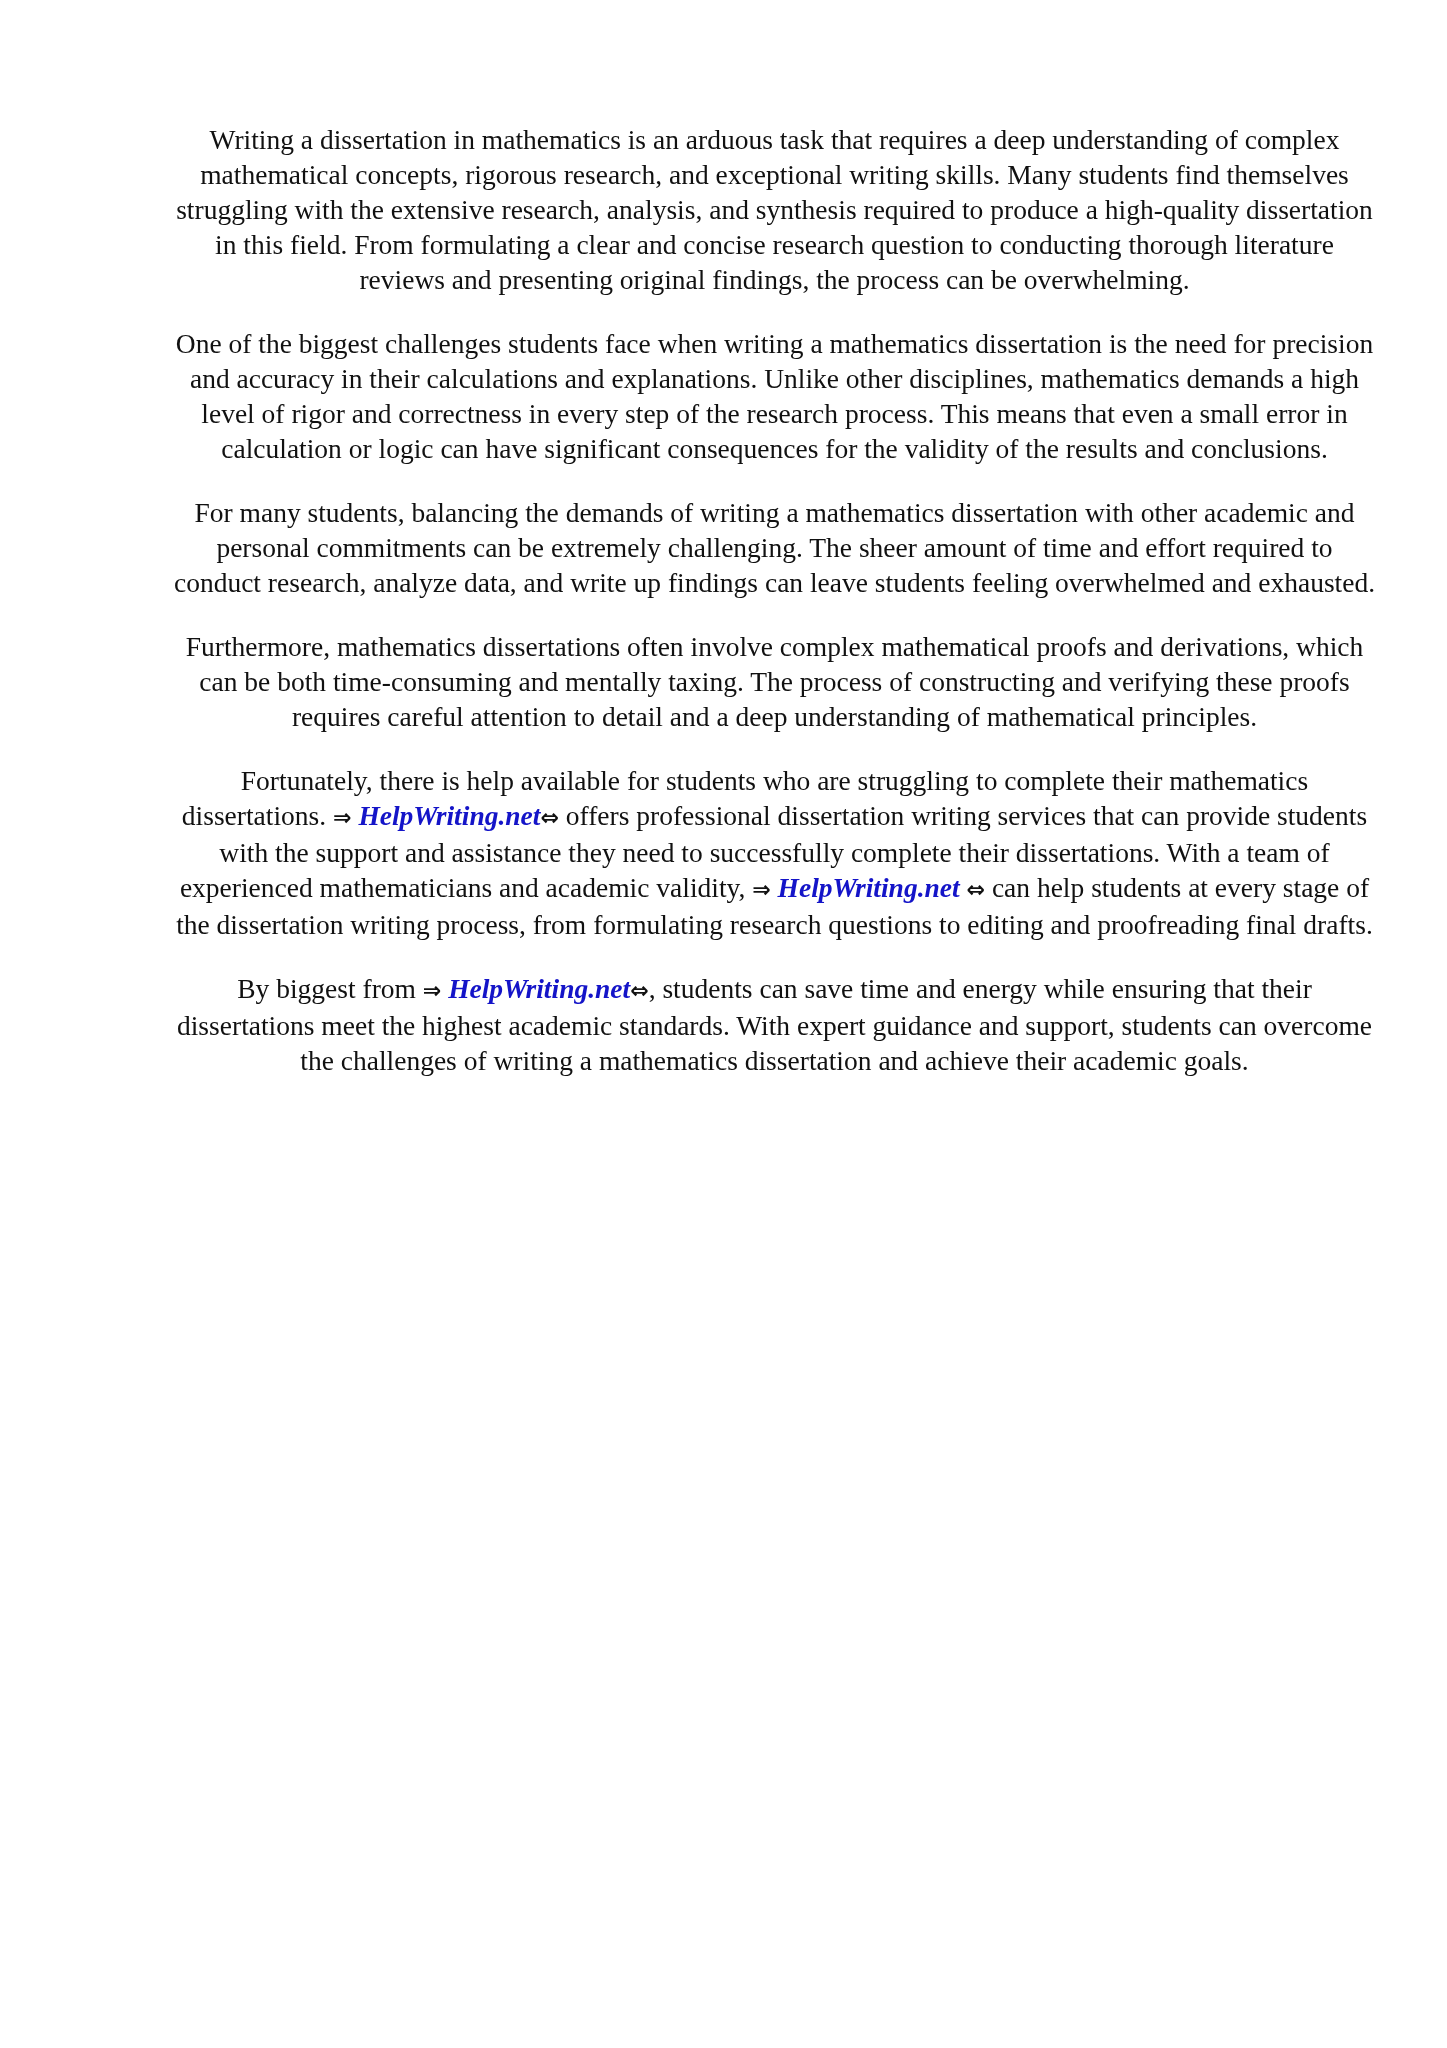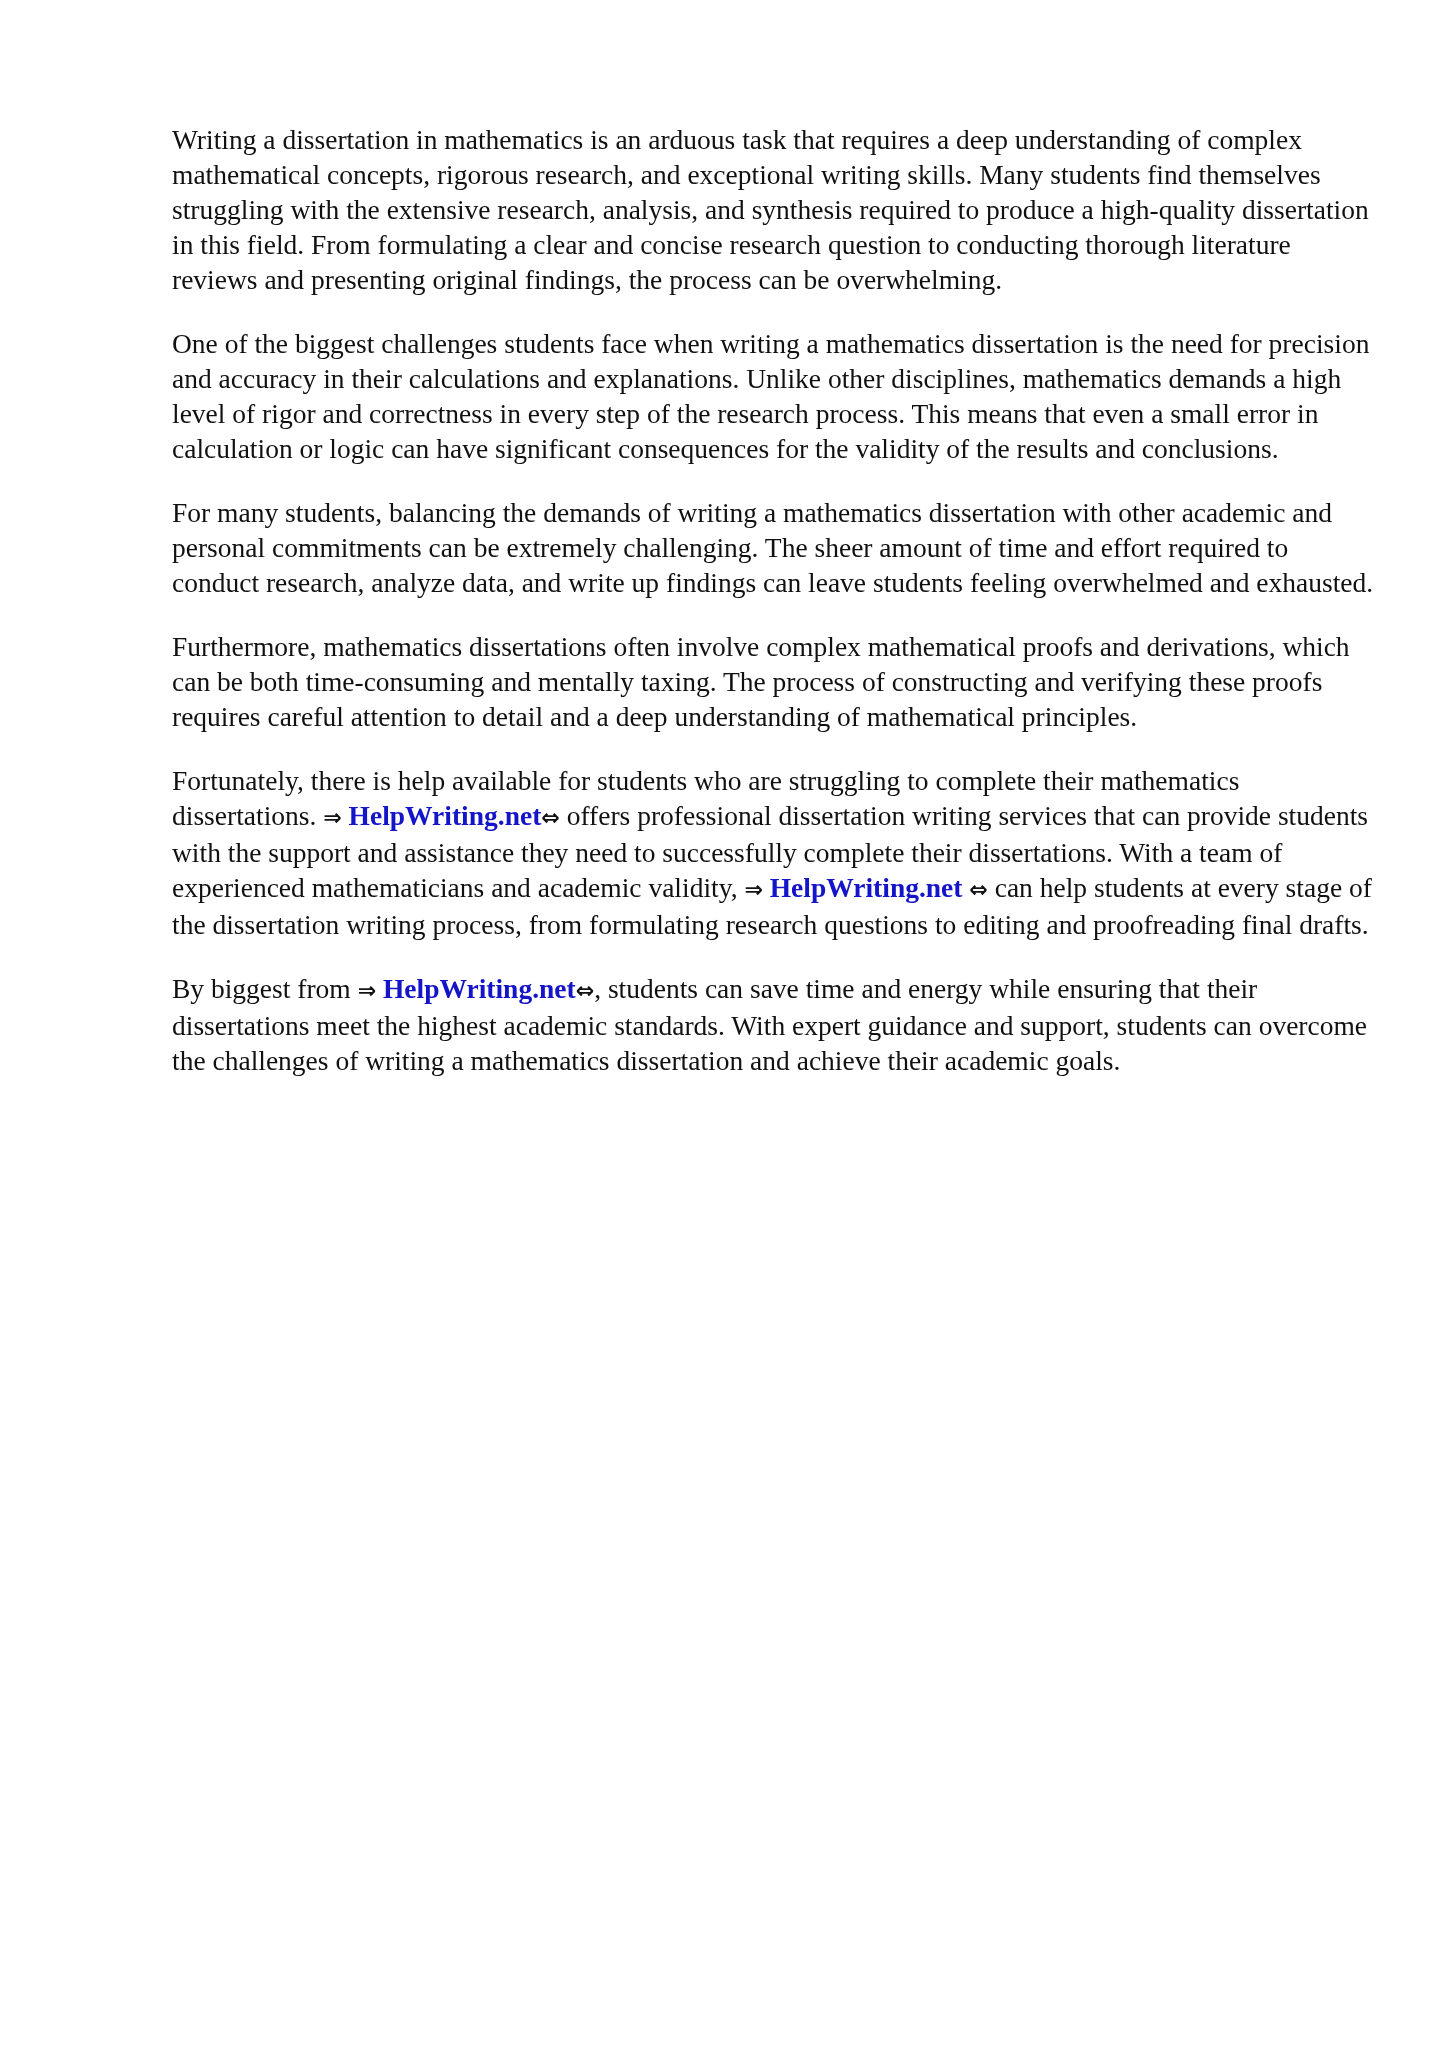--- a/index.html
+++ b/index.html
@@ -19,26 +19,28 @@
       top: 122px;
       width: 1205px;
       font-family: "Liberation Serif", "DejaVu Serif", serif;
       font-size: 27.5px;
       line-height: 35px;
       color: #111111;
     }
     .para {
       margin: 0 0 29px 0;
       padding: 0;
+      text-align: center;
     }
     .link {
       color: #1414c8;
       font-weight: bold;
       text-decoration: none;
       cursor: pointer;
+      font-style: italic;
     }
     .arrow {
       font-family: "DejaVu Sans", sans-serif;
       font-size: 22px;
       font-weight: bold;
       color: #111111;
     }
   </style>
 </head>
 <body>

